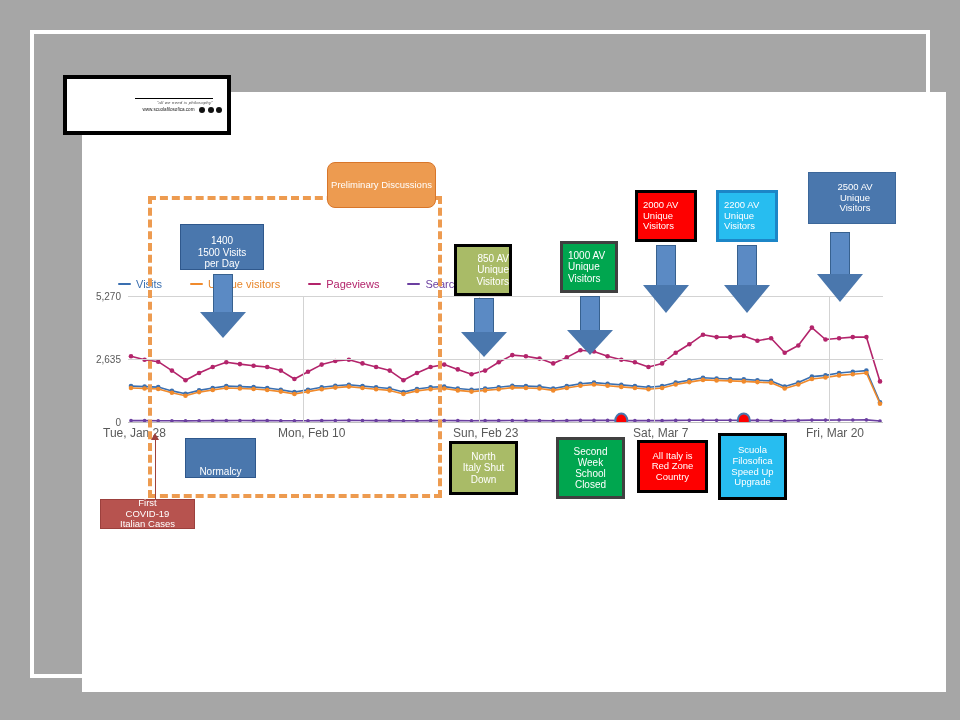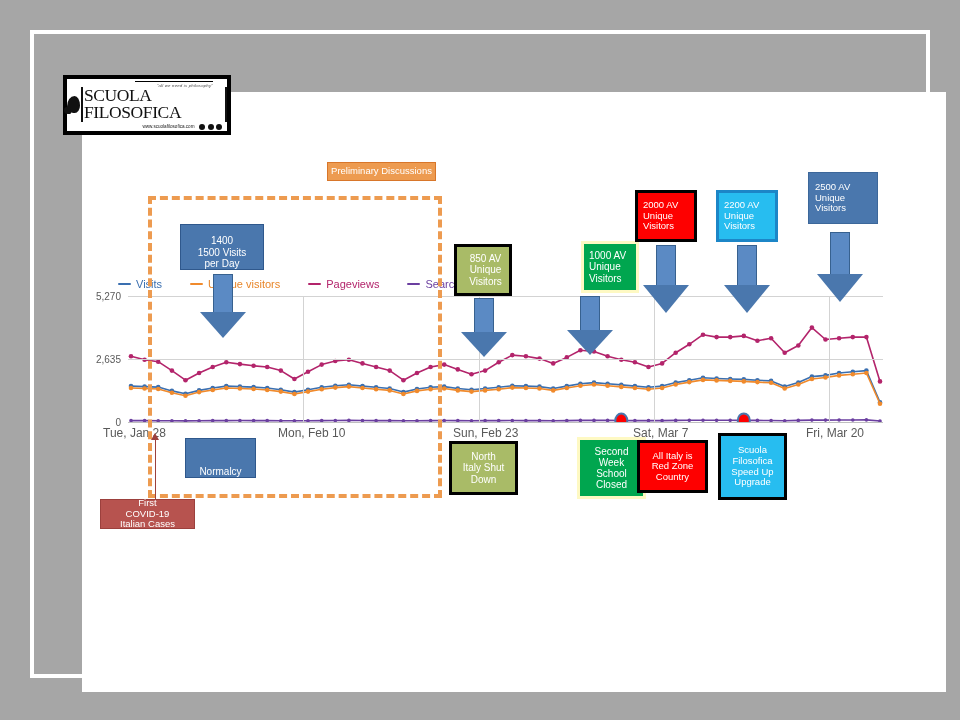--- a/index.html
+++ b/index.html
@@ -71,21 +71,21 @@
   .abox{
     position:absolute;box-sizing:border-box;display:flex;
     flex-direction:column;align-items:center;justify-content:center;
     color:#ffffff;text-align:center;line-height:1.12;
   }
   .abox span{display:block;}
   .b-orange{background:#ed9b50;border:1.5px solid #d8762a;font-size:9.5px;}
   .b-blue{background:#4a77ad;border:1.5px solid #2f5party;font-size:10px;}
   .b-blue{background:#4a77ad;border:1.5px solid #2f588c;font-size:10px;justify-content:flex-end;}
   .b-olive{background:#a9bb67;border:3px solid #000000;font-size:10px;}
-  .b-green{background:#00a64f;border:3px solid #fef9c3;font-size:10px;margin-left:21px;}
+  .b-green{background:#00a64f;border:3px solid #404040;font-size:10px;}
   .b-red{background:#fe0000;border:3px solid #000000;font-size:9.5px;}
   .b-cyan{background:#27bdf0;border:3px solid #1c86c7;font-size:9.5px;}
   .b-cyan2{background:#27bdf0;border:3px solid #000000;font-size:9.5px;}
   .b-steel{background:#4a77ad;border:1.5px solid #3c679a;font-size:9.5px;}
   .b-brick{background:#b7534f;border:1.5px solid #9c403d;font-size:9.5px;}
 
   
   .arrow{position:absolute;}
   .arrow .shaft{position:absolute;left:50%;transform:translateX(-50%);
      background:#5b8ac4;border:1.5px solid #37618f;border-bottom:none;box-sizing:border-box;}
@@ -100,24 +100,20 @@
 </style>
 </head>
 <body>
 
 <div class="slide-outer">
   <div class="slide-inner"></div>
 </div>
 
 <div class="logo-box">
   <div class="logo-tagline">"all we need is philosophy"</div>
-  <div class="logo-main">
-    <span class="logo-silhouette"></span>
-    <span class="logo-word">SCUOLA FILOSOFICA</span>
-  </div>
   <div class="logo-url-row">
     <span class="logo-url">www.scuolafilosofica.com</span>
     <span class="logo-ic"></span>
     <span class="logo-ic"></span>
     <span class="logo-ic"></span>
   </div>
 </div>
 
 <div class="legend">
   <span class="legend-item leg-visits">
@@ -443,31 +439,31 @@
 
   <div class="xtick" style="left:-25px">Tue, Jan 28</div>
   <div class="xtick" style="left:150px">Mon, Feb 10</div>
   <div class="xtick" style="left:325px">Sun, Feb 23</div>
   <div class="xtick" style="left:505px">Sat, Mar 7</div>
   <div class="xtick" style="left:678px">Fri, Mar 20</div>
 </div>
 
 <div class="dashbox" style="left:148px;top:196px;width:294px;height:302px;"></div>
 
-<div class="abox b-orange" style="left:327px;top:162px;width:109px;height:19px;">
+<div class="abox b-orange" style="left:327px;top:162px;width:109px;height:46px;border-radius:8px;">
   <span>Preliminary Discussions</span>
 </div>
 
 <div class="abox b-blue" style="left:180px;top:224px;width:84px;height:46px;">
   <span>1400</span>
   <span>1500 Visits</span>
   <span>per Day</span>
 </div>
 
-<div class="abox b-olive" style="left:454px;top:244px;width:58px;height:52px;align-items:center;padding-left:5px;text-align:left;">
+<div class="abox b-olive" style="left:454px;top:244px;width:58px;height:52px;align-items:flex-end;padding-left:5px;text-align:left;">
   <span>850 AV</span>
   <span>Unique</span>
   <span>Visitors</span>
 </div>
 
 <div class="abox b-green" style="left:560px;top:241px;width:58px;height:52px;align-items:flex-start;padding-left:5px;text-align:left;">
   <span>1000 AV</span>
   <span>Unique</span>
   <span>Visitors</span>
 </div>
@@ -477,21 +473,21 @@
   <span>Unique</span>
   <span>Visitors</span>
 </div>
 
 <div class="abox b-cyan" style="left:716px;top:190px;width:62px;height:52px;align-items:flex-start;padding-left:5px;text-align:left;">
   <span>2200 AV</span>
   <span>Unique</span>
   <span>Visitors</span>
 </div>
 
-<div class="abox b-steel" style="left:808px;top:172px;width:70px;height:52px;align-items:flex-start;padding-left:6px;text-align:left;">
+<div class="abox b-steel" style="left:808px;top:172px;width:88px;height:52px;align-items:center;padding-left:6px;text-align:left;">
   <span>2500 AV</span>
   <span>Unique</span>
   <span>Visitors</span>
 </div>
 
 <div class="abox b-blue" style="left:185px;top:438px;width:71px;height:40px;">
   <span>Normalcy</span>
 </div>
 
 <div class="abox b-olive" style="left:449px;top:441px;width:69px;height:54px;">

